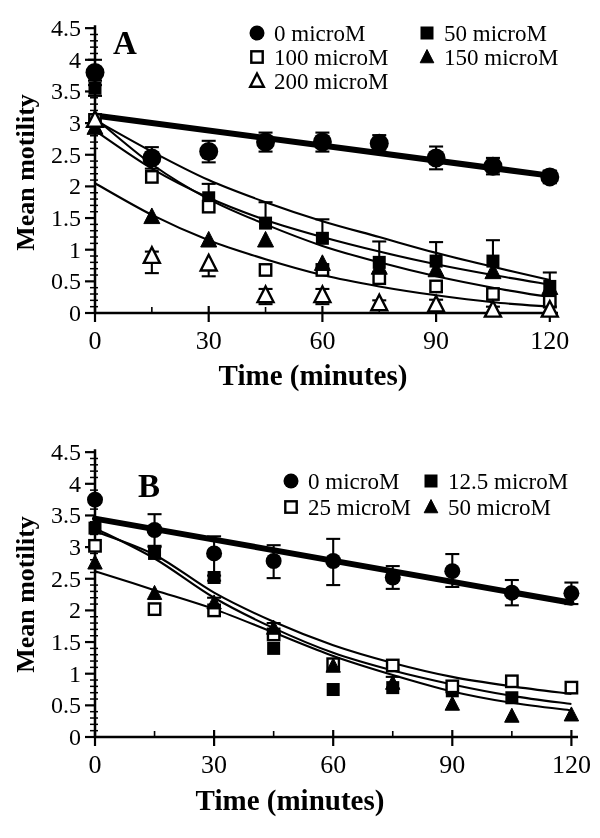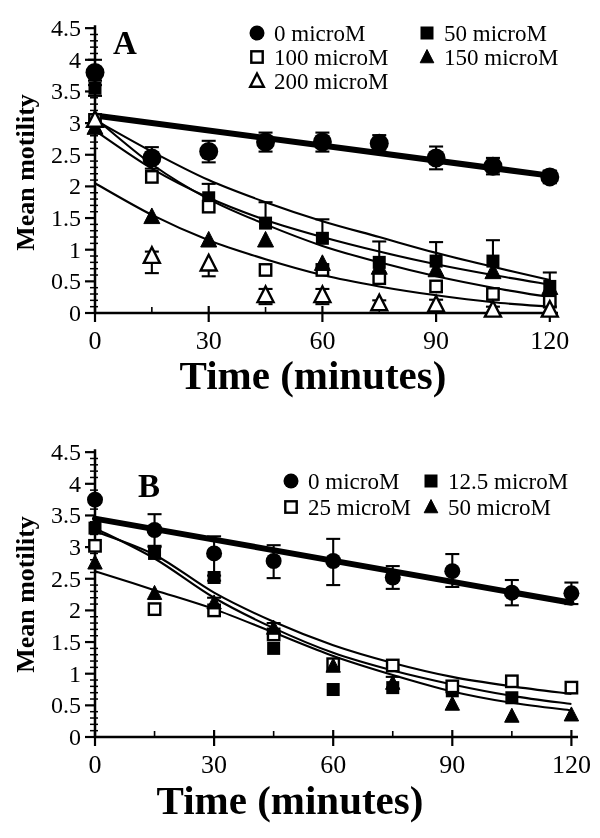--- a/index.html
+++ b/index.html
@@ -17,21 +17,21 @@
     font-weight:bold;font-size:33px;line-height:33px;
   }
   .y-title{
     position:absolute;width:180px;height:27px;text-align:center;
     font-weight:bold;font-size:26px;line-height:27px;
     transform:rotate(-90deg);transform-origin:center;
     white-space:nowrap;
   }
   .x-title{
     position:absolute;width:320px;text-align:center;
-    font-weight:bold;font-size:41px;line-height:32px;
+    font-weight:bold;font-size:29px;line-height:32px;
     white-space:nowrap;
   }
 </style>
 </head>
 <body>
 
 <div class="fig">
   <svg id="chart-svg" width="600" height="838" viewBox="0 0 600 838">
       <g>
         <line x1="95" y1="25.150000000000034" x2="95" y2="313" stroke="#000000" stroke-width="2.5"></line>

